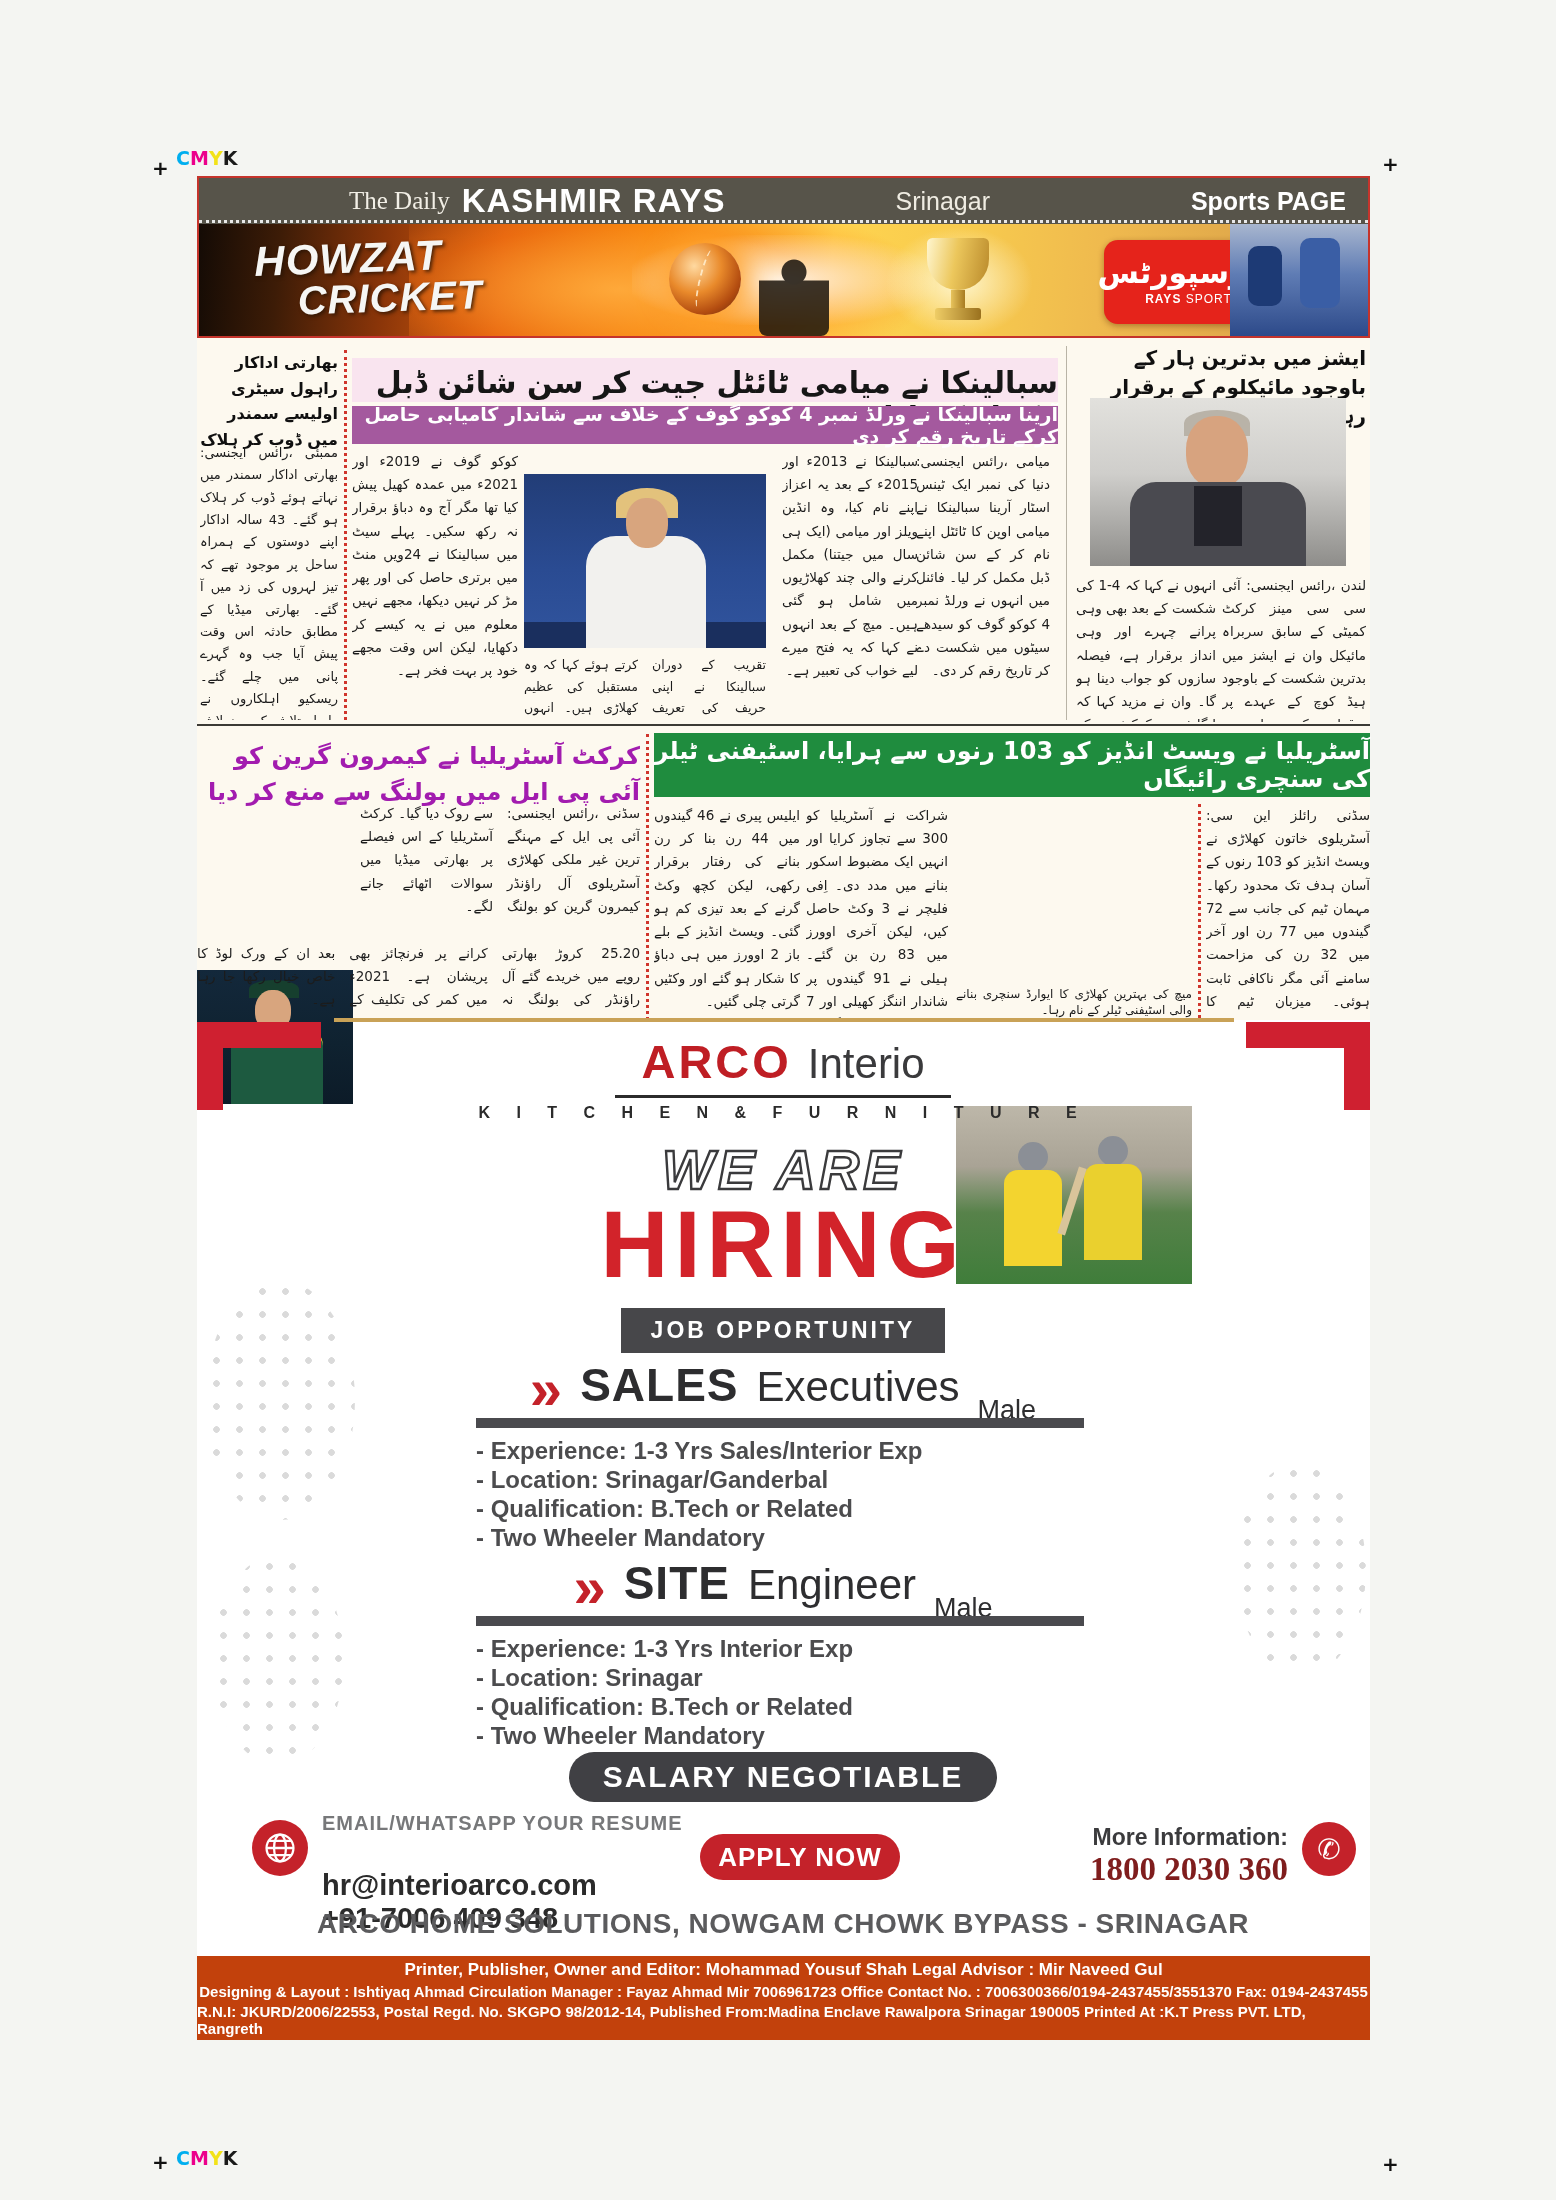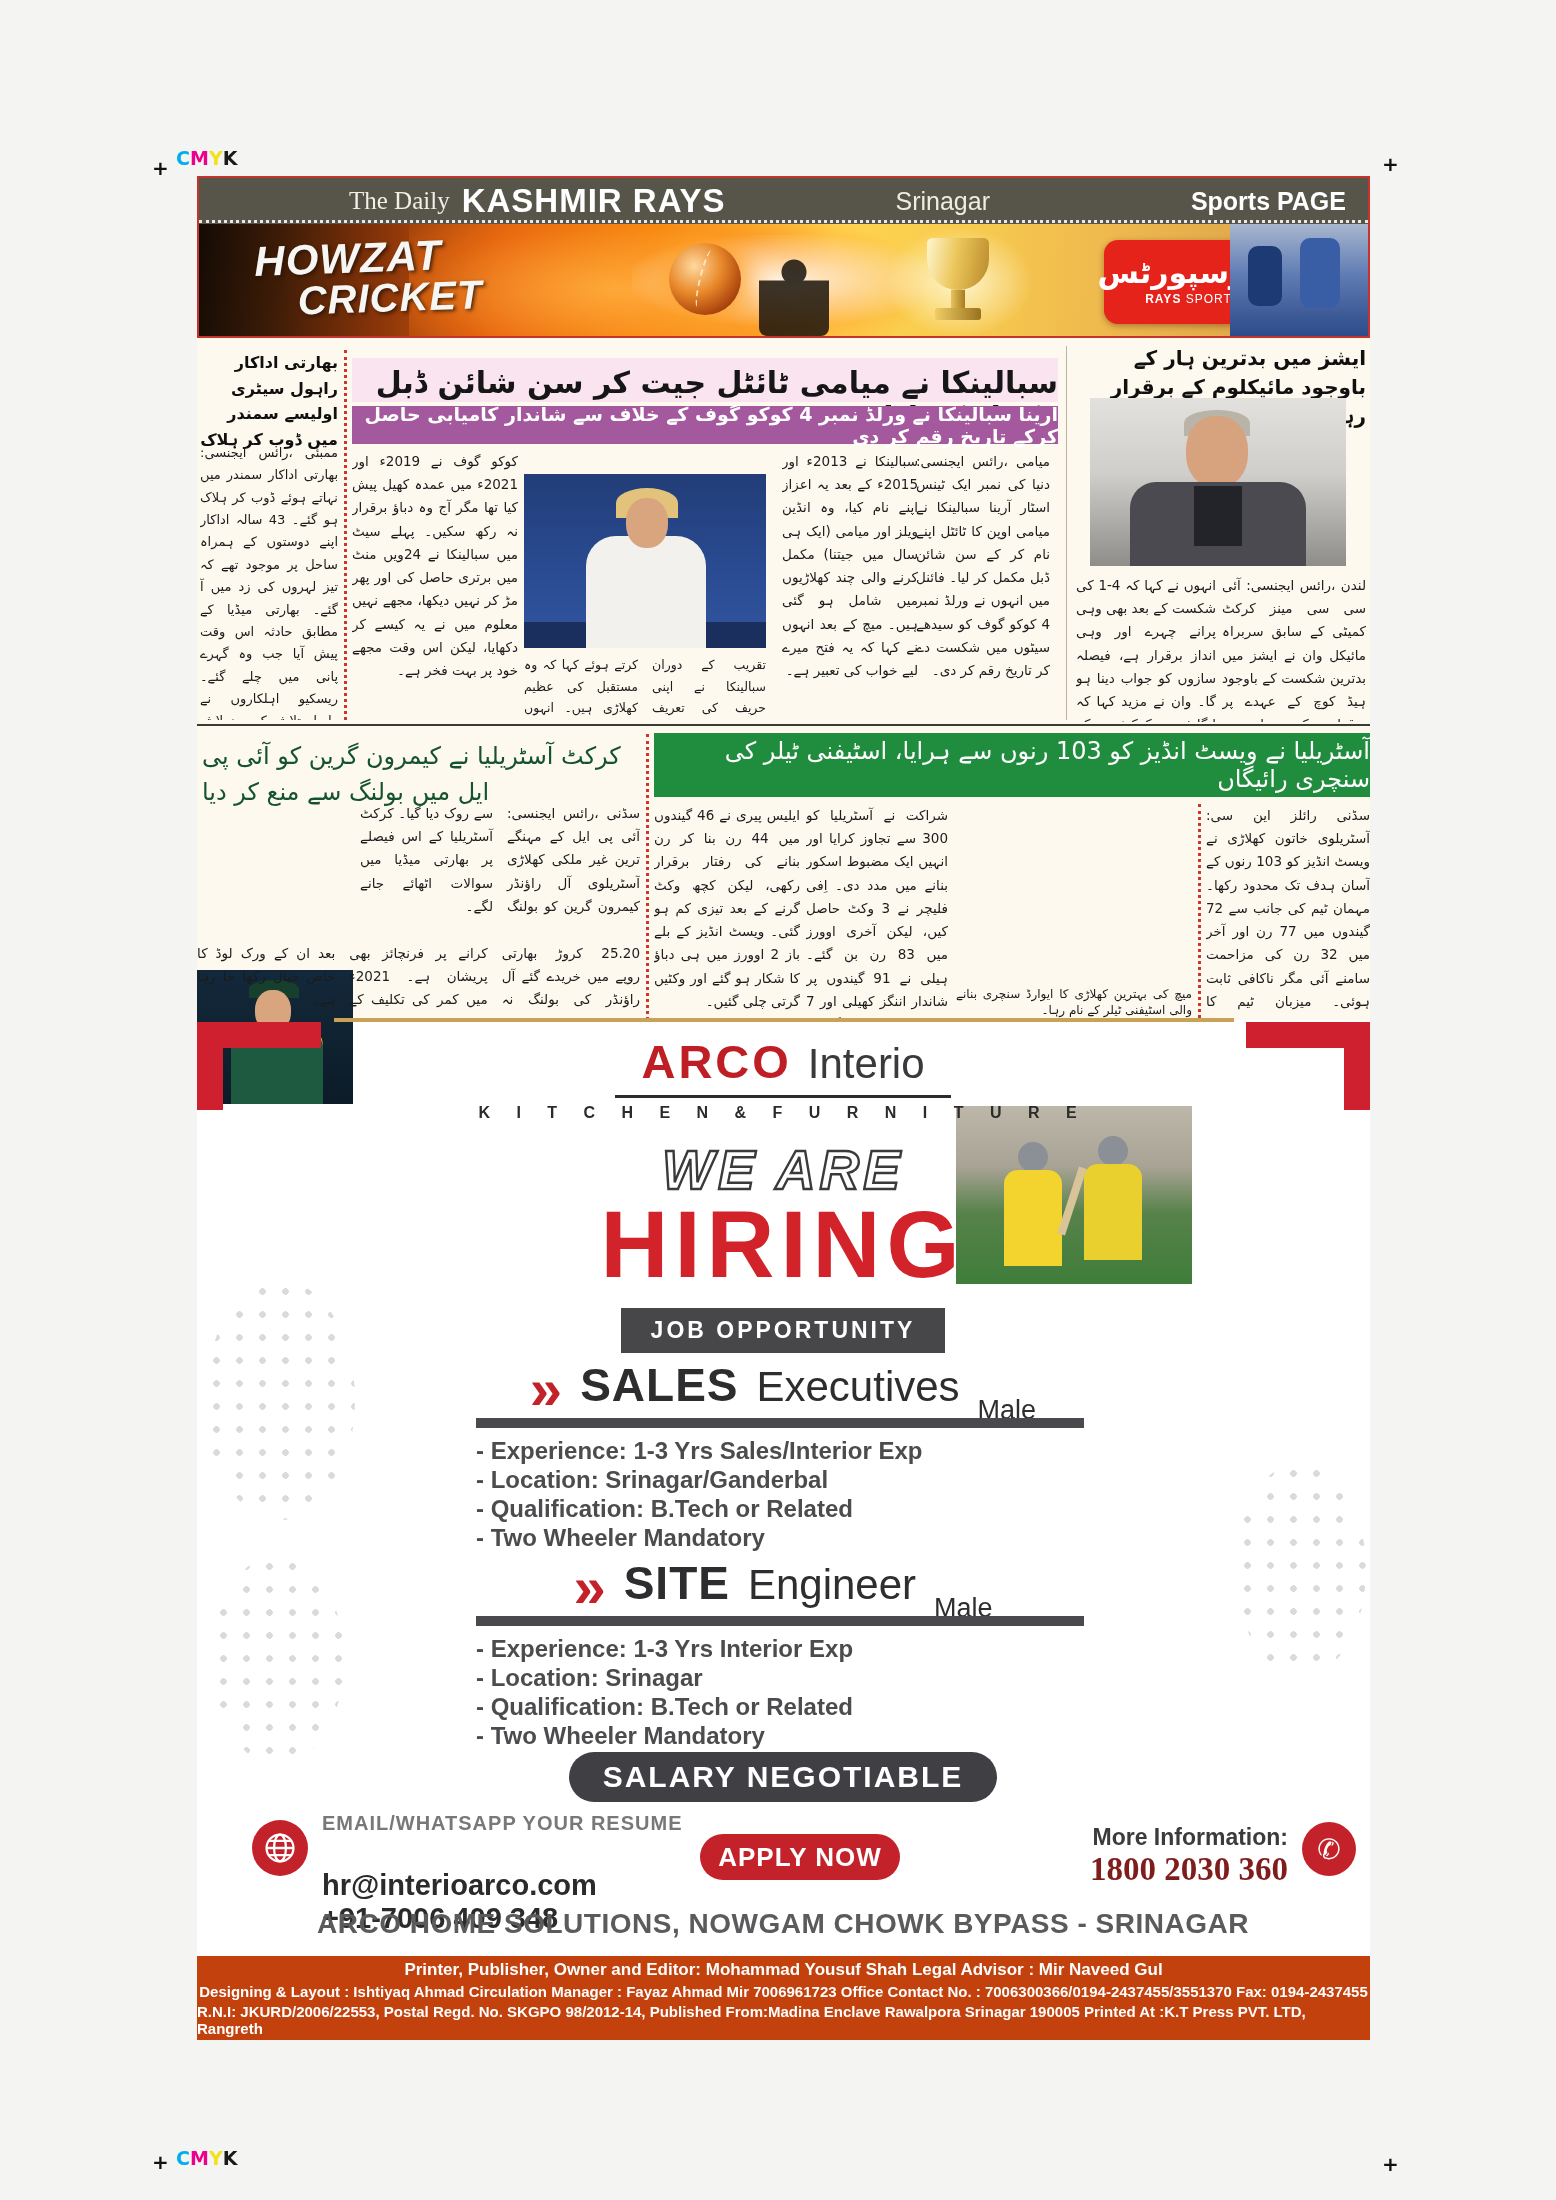--- a/index.html
+++ b/index.html
@@ -96,22 +96,22 @@
   .ph-aus .h1,.ph-aus .h2{position:absolute;width:30px;height:30px;border-radius:50%;background:#8b8f96;}
   .ph-aus .h1{left:62px;top:36px;}
   .ph-aus .h2{left:142px;top:30px;}
   .ph-aus .bat{position:absolute;left:112px;top:60px;width:8px;height:70px;background:#d9c49a;transform:rotate(18deg);}
 
   .pinkbar{background:#f9e4ef;display:flex;align-items:center;justify-content:center;}
   .pinkbar .t{font-size:30px;font-weight:900;color:#161616;margin-top:40px;}
   .purplebar{background:#a4599e;display:flex;align-items:center;justify-content:center;}
   .purplebar .t{font-size:19px;color:#fff;font-weight:bold;}
   .greenbar{background:#1f8c3e;display:flex;align-items:center;justify-content:center;}
-  .greenbar .t{font-size:24px;font-weight:normal;color:#fff;}
-  .green-head{color:#14532d;font-weight:400;font-size:24px;text-align:left;line-height:1.5;}
+  .greenbar .t{font-size:24px;font-weight:bold;color:#fff;}
+  .green-head{color:#a21caf;font-weight:700;font-size:24px;text-align:right;line-height:1.5;}
   .side-head{font-size:16px;font-weight:900;color:#101010;text-align:right;line-height:1.6;}
 
   
   .bracket{position:absolute;background:#cf2030;}
   .goldline{position:absolute;background:#c9a257;height:4px;}
   .arco-line{display:flex;align-items:baseline;justify-content:center;gap:16px;}
   .arco-red{color:#bf1e24;font-weight:900;font-size:47px;letter-spacing:3px;}
   .arco-light{color:#3a3a3c;font-size:42px;}
   .arco-rule{width:336px;height:3px;background:#2b2b2b;margin:6px auto 6px auto;}
   .arco-sub{font-size:16px;letter-spacing:11px;color:#2b2b2b;font-weight:bold;text-align:center;}

